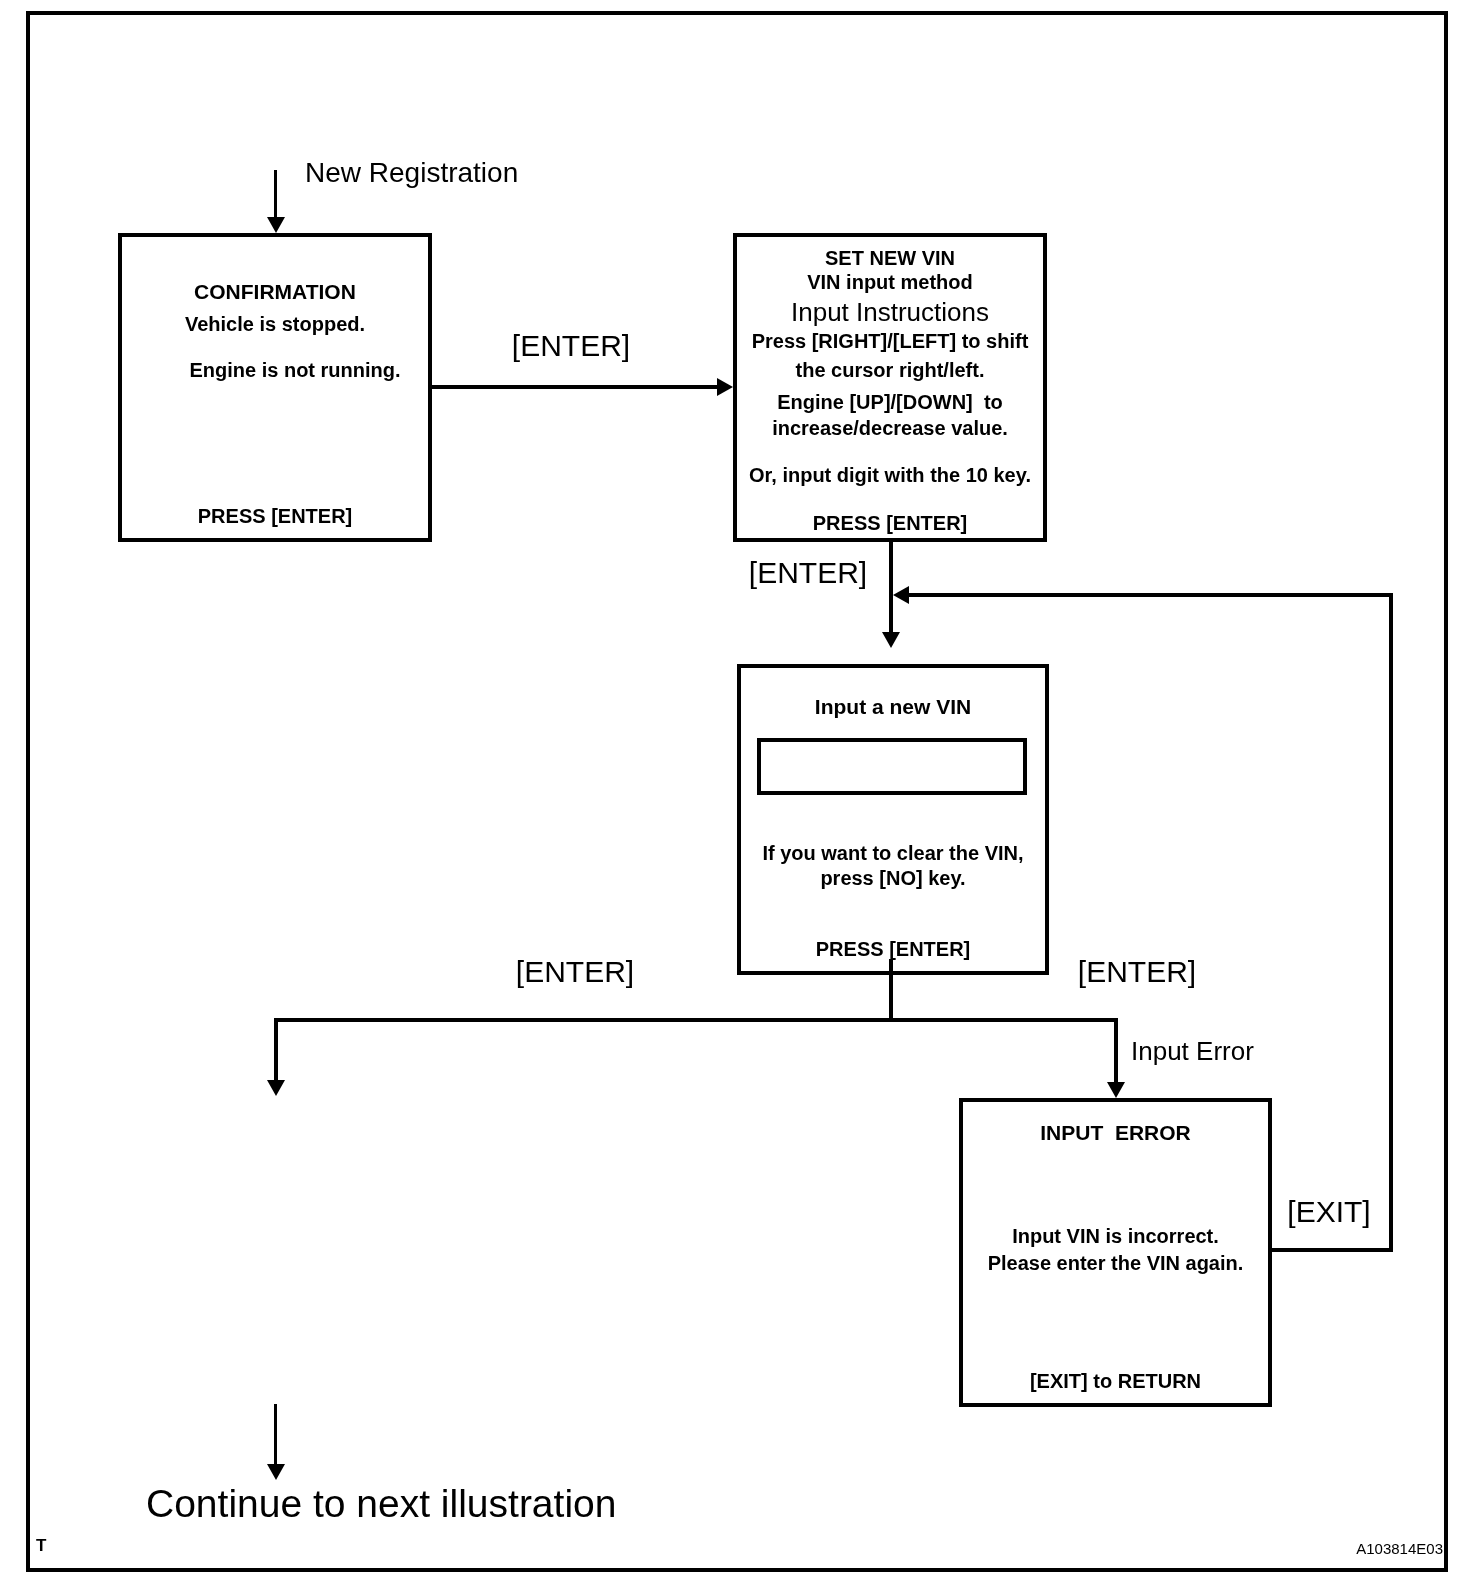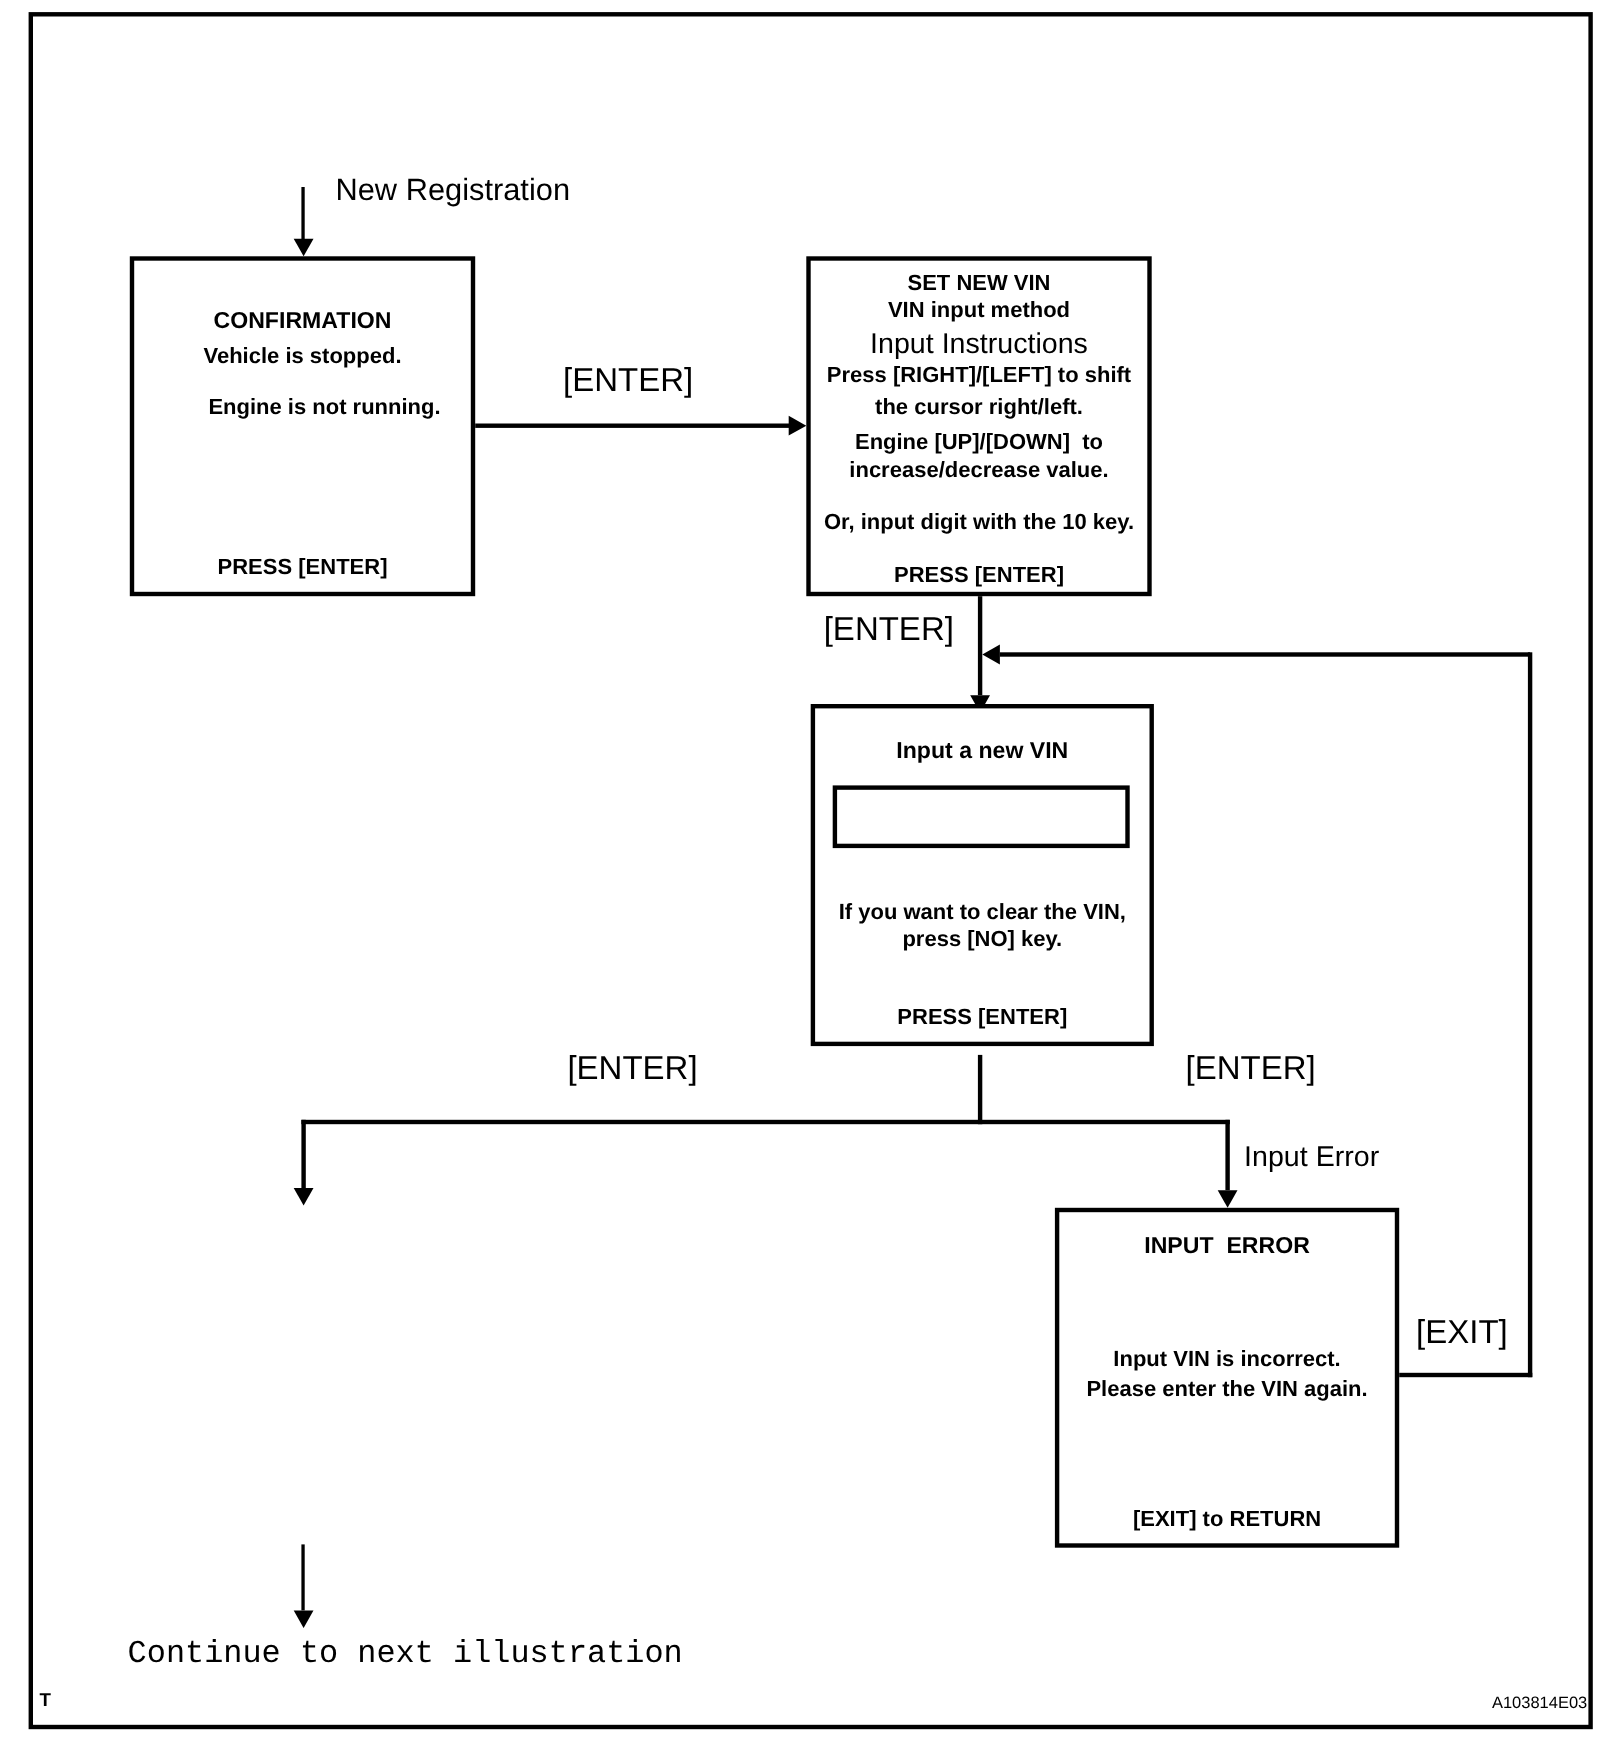--- a/index.html
+++ b/index.html
@@ -78,21 +78,21 @@
   <div class="ln" style="left:889px;top:542px;width:4px;height:90px;"></div>
   <div class="ah ah-down" style="left:882px;top:632px;"></div>
   <div class="lbl lbl-c" style="left:808px;top:573px;">[ENTER]</div>
 
   <div class="ah ah-left" style="left:893px;top:586px;"></div>
   <div class="ln" style="left:909px;top:593px;width:482px;height:4px;"></div>
   <div class="ln" style="left:1389px;top:593px;width:4px;height:659px;"></div>
   <div class="ln" style="left:1270px;top:1248px;width:123px;height:4px;"></div>
   <div class="lbl lbl-c" style="left:1329px;top:1212px;">[EXIT]</div>
 
-  <div class="box" style="left:737px;top:640px;width:312px;height:311px;">
+  <div class="box" style="left:737px;top:664px;width:312px;height:311px;">
     <div class="bx bx-lg" style="top:27px;">Input a new VIN</div>
     <div class="vin-field"></div>
     <div class="bx" style="top:173px;">If you want to clear the VIN,</div>
     <div class="bx" style="top:198px;">press [NO] key.</div>
     <div class="bx" style="top:269px;">PRESS [ENTER]</div>
   </div>
 
   <div class="ln" style="left:889px;top:959px;width:4px;height:63px;"></div>
   <div class="ln" style="left:274px;top:1018px;width:844px;height:4px;"></div>
   <div class="lbl lbl-c" style="left:575px;top:972px;">[ENTER]</div>
@@ -108,18 +108,18 @@
 
   <div class="box" style="left:959px;top:1098px;width:313px;height:309px;">
     <div class="bx bx-lg" style="top:19px;">INPUT  ERROR</div>
     <div class="bx" style="top:122px;">Input VIN is incorrect.</div>
     <div class="bx" style="top:149px;">Please enter the VIN again.</div>
     <div class="bx" style="top:267px;">[EXIT] to RETURN</div>
   </div>
 
   <div class="ln" style="left:274px;top:1404px;width:3px;height:60px;"></div>
   <div class="ah ah-down" style="left:267px;top:1464px;"></div>
-  <div class="lbl" style="left:116px;top:1488px;font-size:29px;font-family:Liberation Mono, monospace;">Continue to next illustration</div>
+  <div class="lbl" style="left:146px;top:1488px;font-size:39px;">Continue to next illustration</div>
 
   <div class="corner-mark">T</div>
   <div class="fig-code">A103814E03</div>
 
 </div>
 
 </body></html>

